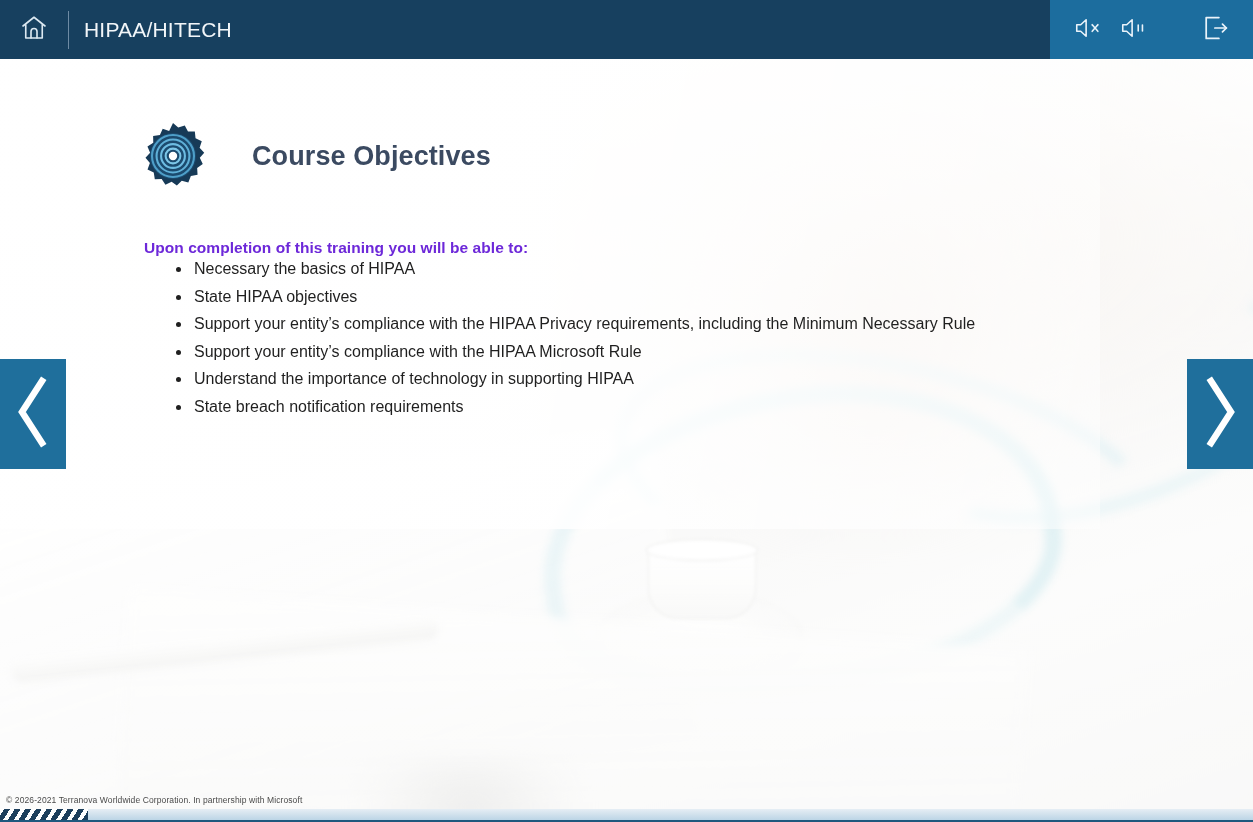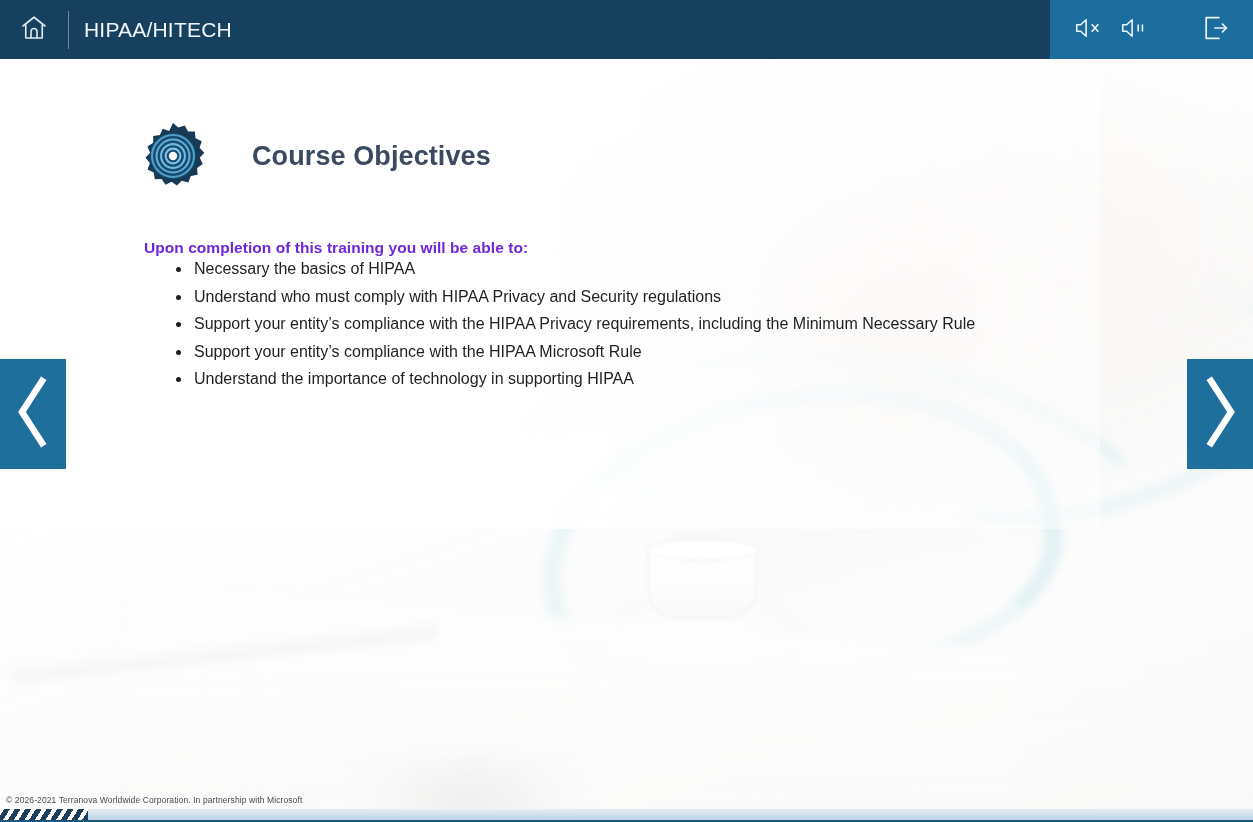--- a/index.html
+++ b/index.html
@@ -403,24 +403,25 @@
           </g>
         </svg>
       </span>
       <span class="slide-title">Course Objectives</span>
     </div>
 
     <div class="intro">Upon completion of this training you will be able to:</div>
 
     <ul class="obj-list">
       <li>Necessary the basics of HIPAA</li>
-      <li>Understand who must comply with HIPAA Privacy and Security regulations</li>
+      <li>State HIPAA objectives</li>
       <li>Support your entity’s compliance with the HIPAA Privacy requirements, including the Minimum Necessary Rule</li>
       <li>Support your entity’s compliance with the HIPAA Microsoft Rule</li>
       <li>Understand the importance of technology in supporting HIPAA</li>
+      <li>State breach notification requirements</li>
     </ul>
 
   </div>
 
   <div class="nav-arrow nav-prev">
     <span>
       <svg width="44" height="78" viewBox="0 0 44 78" fill="none" stroke="#ffffff" stroke-width="6.5" stroke-linecap="square" stroke-linejoin="miter">
         <path d="M31 8 L11 39 L31 70"></path>
       </svg>
     </span>

